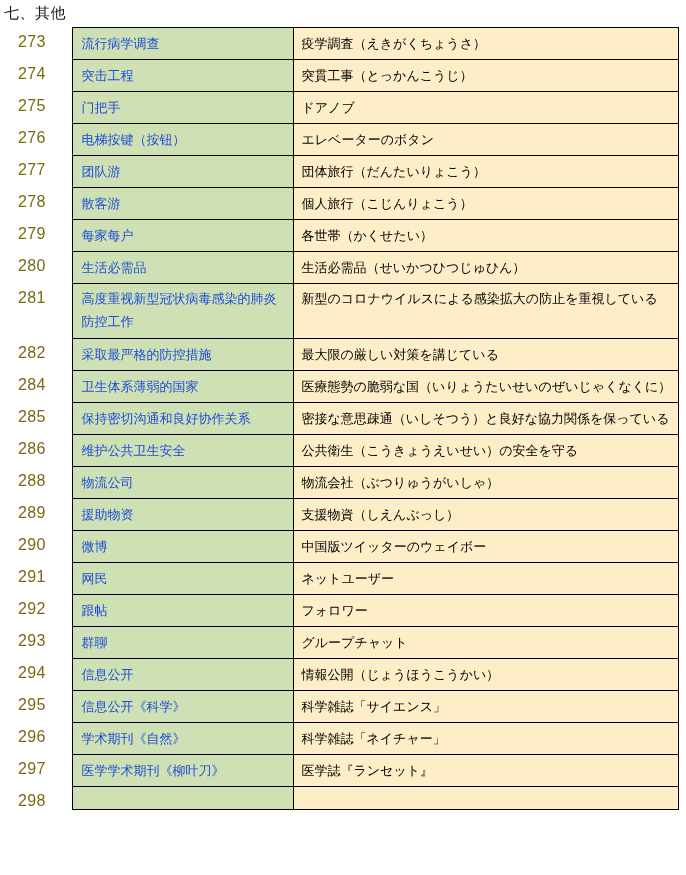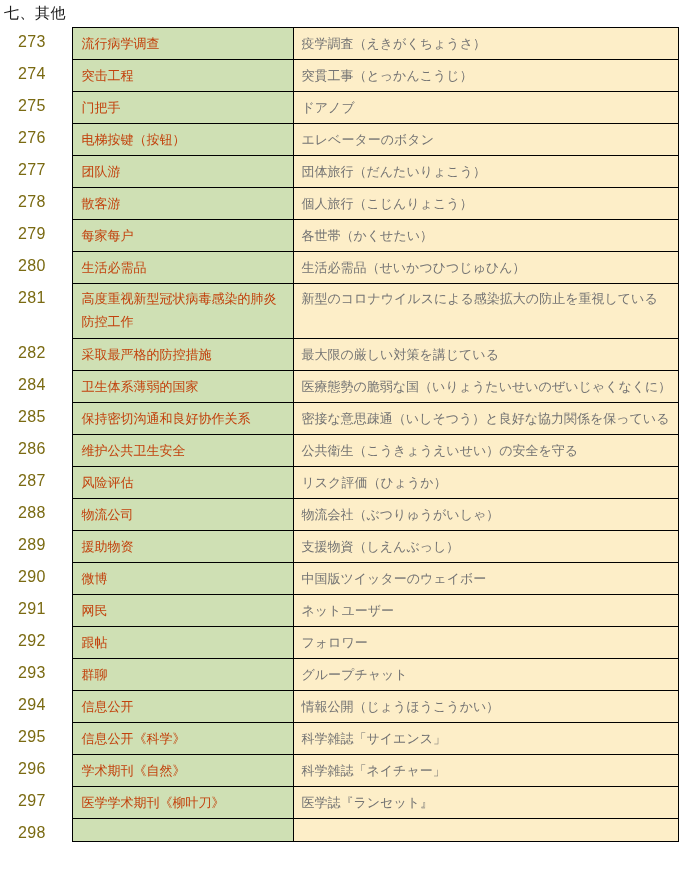--- a/index.html
+++ b/index.html
@@ -65,31 +65,31 @@
     padding: 5px 0 0 18px;
     font-family: "Liberation Sans", "DejaVu Sans", sans-serif;
     letter-spacing: 0.3px;
     white-space: nowrap;
   }
 
   
   td.cn {
     background: #cfe0b4;
     border: 1px solid #000000;
-    color: #c2410c;
+    color: #1d4ed8;
     padding: 4px 5px 4px 9px;
     line-height: 23px;
     word-break: break-all;
   }
 
   
   td.jp {
     background: #fdeec8;
     border: 1px solid #000000;
-    color: #737373;
+    color: #000000;
     padding: 4px 5px 4px 8px;
     line-height: 23px;
     word-break: break-all;
   }
 
   td.cn .cell-text,
   td.jp .cell-text {
     display: block;
     min-height: 23px;
   }
@@ -227,29 +227,20 @@
           <tr>
             <td class="idx">286</td>
             <td class="cn">
               <span class="cell-text">维护公共卫生安全</span>
             </td>
             <td class="jp">
               <span class="cell-text">公共衛生（こうきょうえいせい）の安全を守る</span>
             </td>
           </tr>
           <tr>
-            <td class="idx">287</td>
-            <td class="cn">
-              <span class="cell-text">风险评估</span>
-            </td>
-            <td class="jp">
-              <span class="cell-text">リスク評価（ひょうか）</span>
-            </td>
-          </tr>
-          <tr>
             <td class="idx">288</td>
             <td class="cn">
               <span class="cell-text">物流公司</span>
             </td>
             <td class="jp">
               <span class="cell-text">物流会社（ぶつりゅうがいしゃ）</span>
             </td>
           </tr>
           <tr>
             <td class="idx">289</td>

